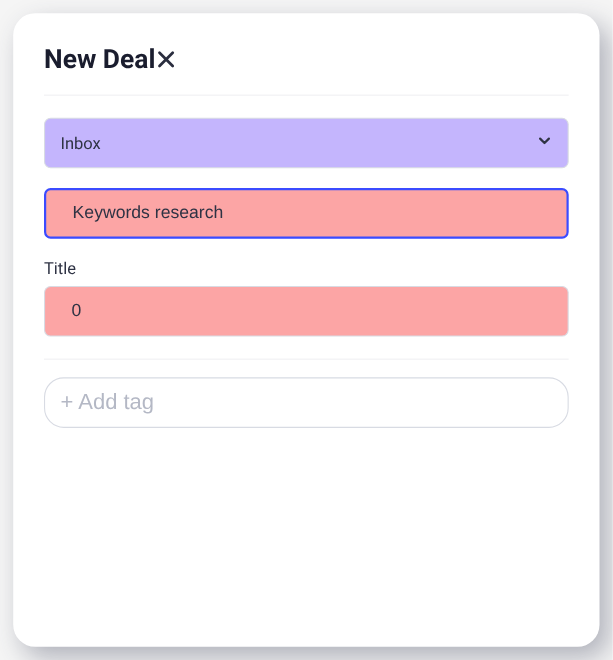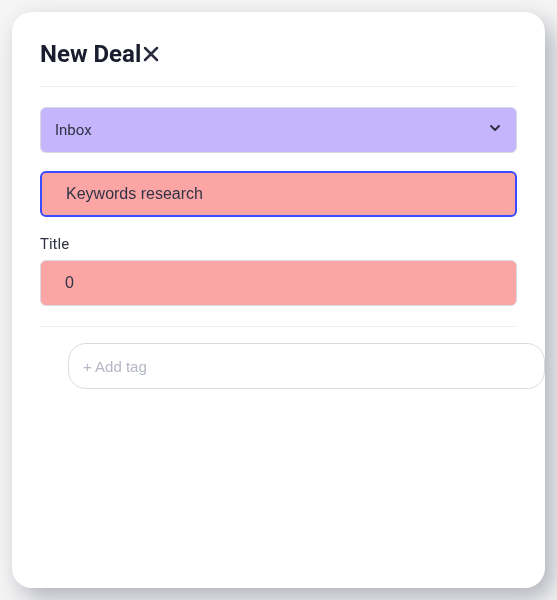--- a/index.html
+++ b/index.html
@@ -113,24 +113,23 @@
       outline: none;
       resize: both;
       font-family: inherit;
     }
     .tag-input {
       width: 100%;
       height: 46px;
       border: 1px solid #d8dbe3;
       border-radius: 18px;
       padding: 0 14px;
-      font-size: 15px;
+      font-size: 20px;
       background: #ffffff;
       outline: none;
-      margin-left: 28px;
     }
     .tag-input::placeholder {
       color: #b4b8c5;
     }
     .divider {
       border: none;
       border-top: 1px solid #f0f0f2;
       margin: 20px 0 16px 0;
     }
   </style>

